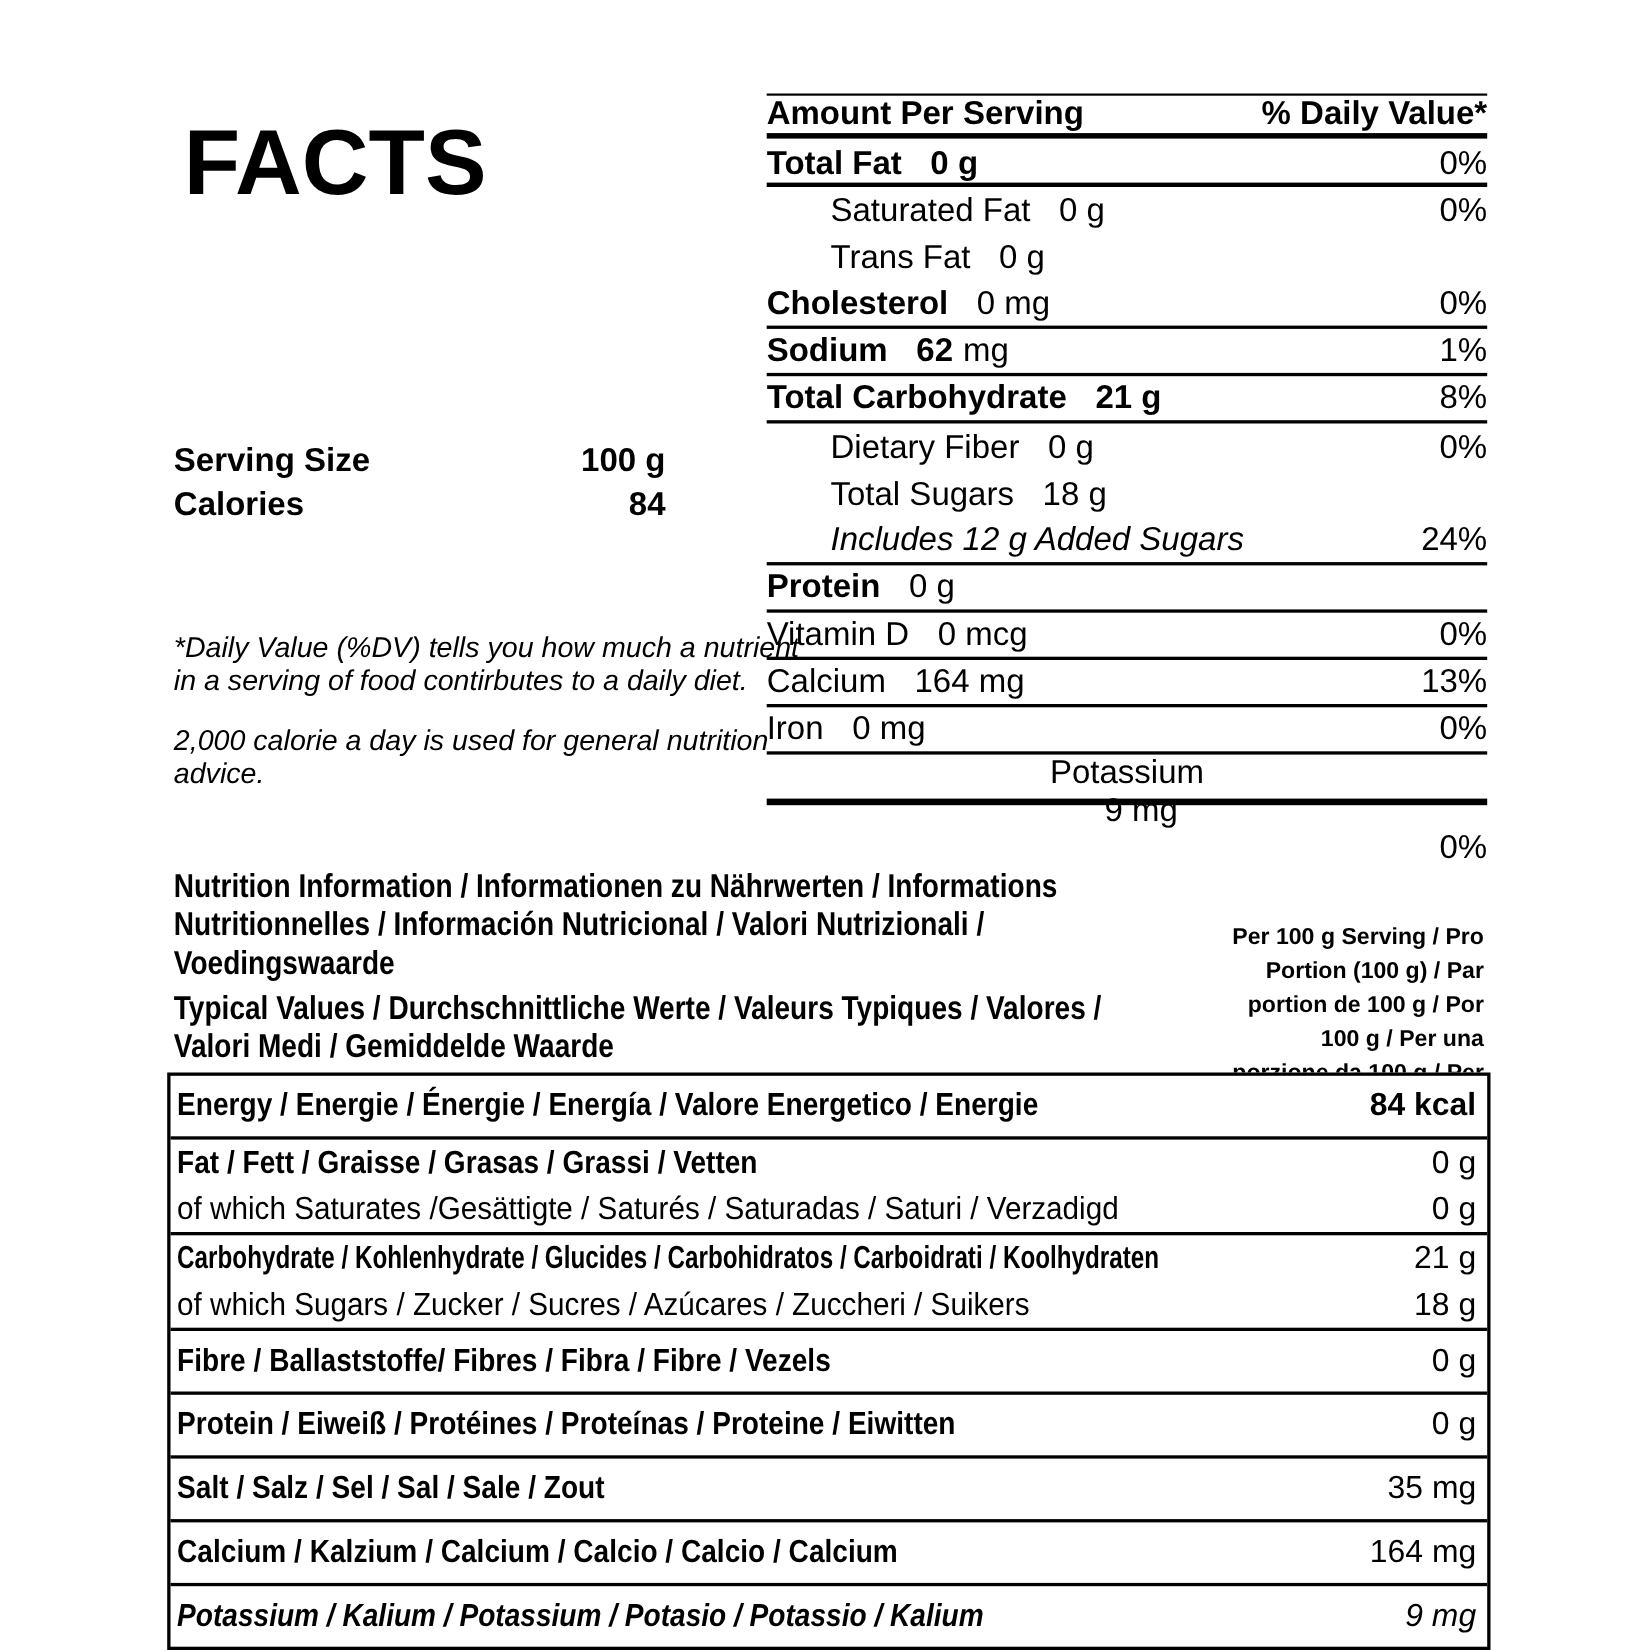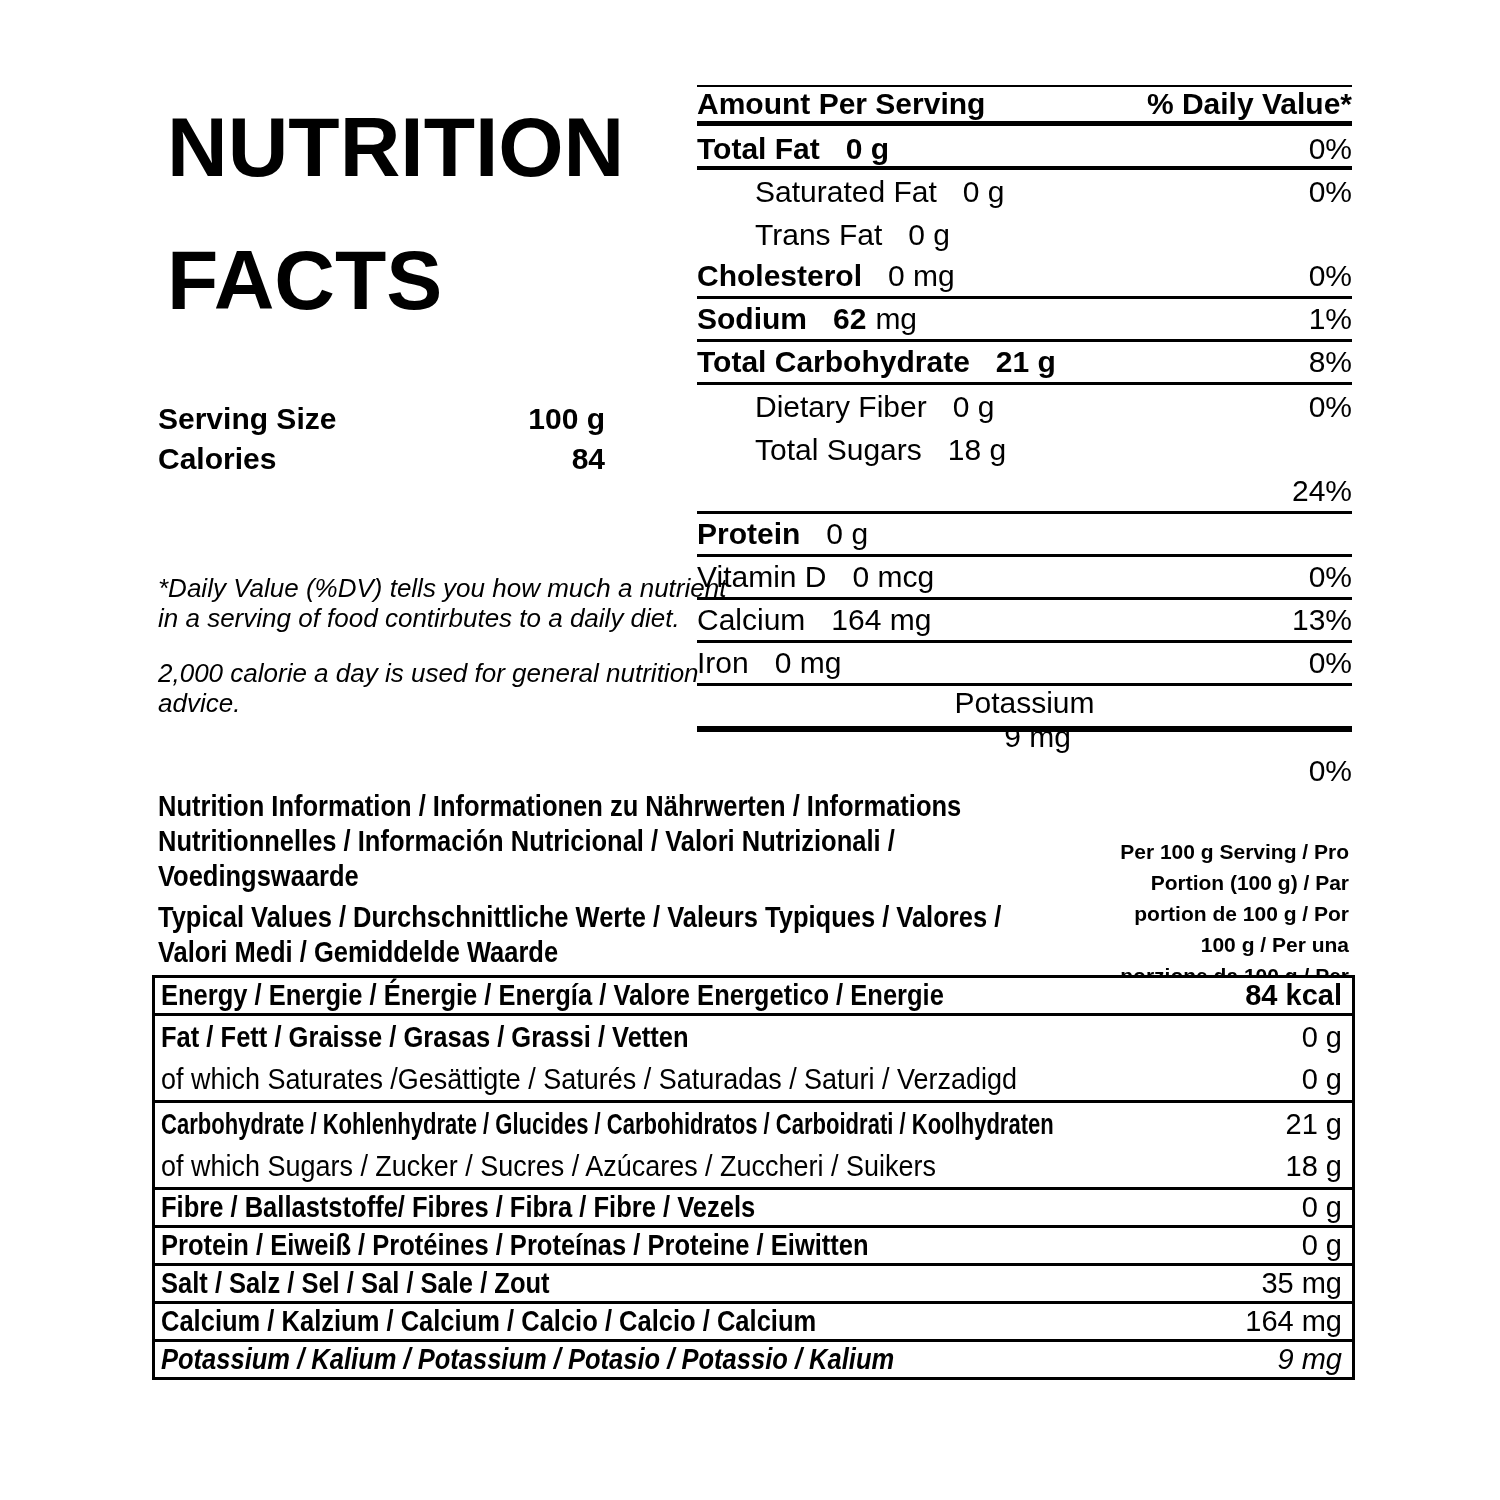--- a/index.html
+++ b/index.html
@@ -46,37 +46,36 @@
   .ml-left .typical { margin-top:6px; }
   .ml-right { position:absolute; right:151px; top:790px; width:250px; text-align:right;
               font-size:21px; font-weight:bold; line-height:31px;margin-top:46px; }
   .ml-right .line { white-space:nowrap; }
 
   
   .ml-table { position:absolute; left:152px; top:975px; width:1203px;
               box-sizing:border-box; border:3px solid #000; font-size:29px; background:#fff; }
   .ml-group { border-bottom:3px solid #000; }
   .ml-group:last-child { border-bottom:none;font-style:italic; }
-  .ml-line { position:relative; display:flex; align-items:center; height:35px; padding-left:6px; }
+  .ml-line { position:relative; display:flex; align-items:center; height:55px; padding-left:6px; }
   .ml-group.dbl .ml-line { height:42px; }
   .ml-line.sub { font-weight:normal; }
   .ml-label { white-space:nowrap; font-weight:bold; transform:scaleX(0.88); transform-origin:0 50%; }
   .ml-line.sub .ml-label { font-weight:normal; transform:scaleX(0.93); }
   .ml-label.xc { transform:scaleX(0.76); }
   .ml-val { position:absolute; right:10px; top:0; height:100%; display:flex; align-items:center;
             white-space:nowrap; font-weight:normal; }
   .ml-val.b { font-weight:bold; }
 </style>
 </head>
 <body>
 
 <div class="sheet">
 
   <div class="big-title">
-    <div>NUTRITION</div>
     <div>FACTS</div>
   </div>
 
   <div class="serving-block">
     <div class="serving-row">
       <span>Serving Size</span>
       <span>100 g</span>
     </div>
     <div class="serving-row calories">
       <span>Calories</span>
@@ -134,20 +133,21 @@
     <div class="nf-row">
       <span class="ind">Dietary Fiber</span>
       <span class="amt">0 g</span>
       <span class="dv">0%</span>
     </div>
     <div class="nf-row">
       <span class="ind">Total Sugars</span>
       <span class="amt">18 g</span>
     </div>
     <div class="nf-row rb3">
+      <span class="ind it">Includes 12 g Added Sugars</span>
       <span class="dv">24%</span>
     </div>
     <div class="nf-row rb3">
       <span class="b">Protein</span>
       <span class="amt">0 g</span>
     </div>
     <div class="nf-row rb3">
       <span>Vitamin D</span>
       <span class="amt">0 mcg</span>
       <span class="dv">0%</span>

